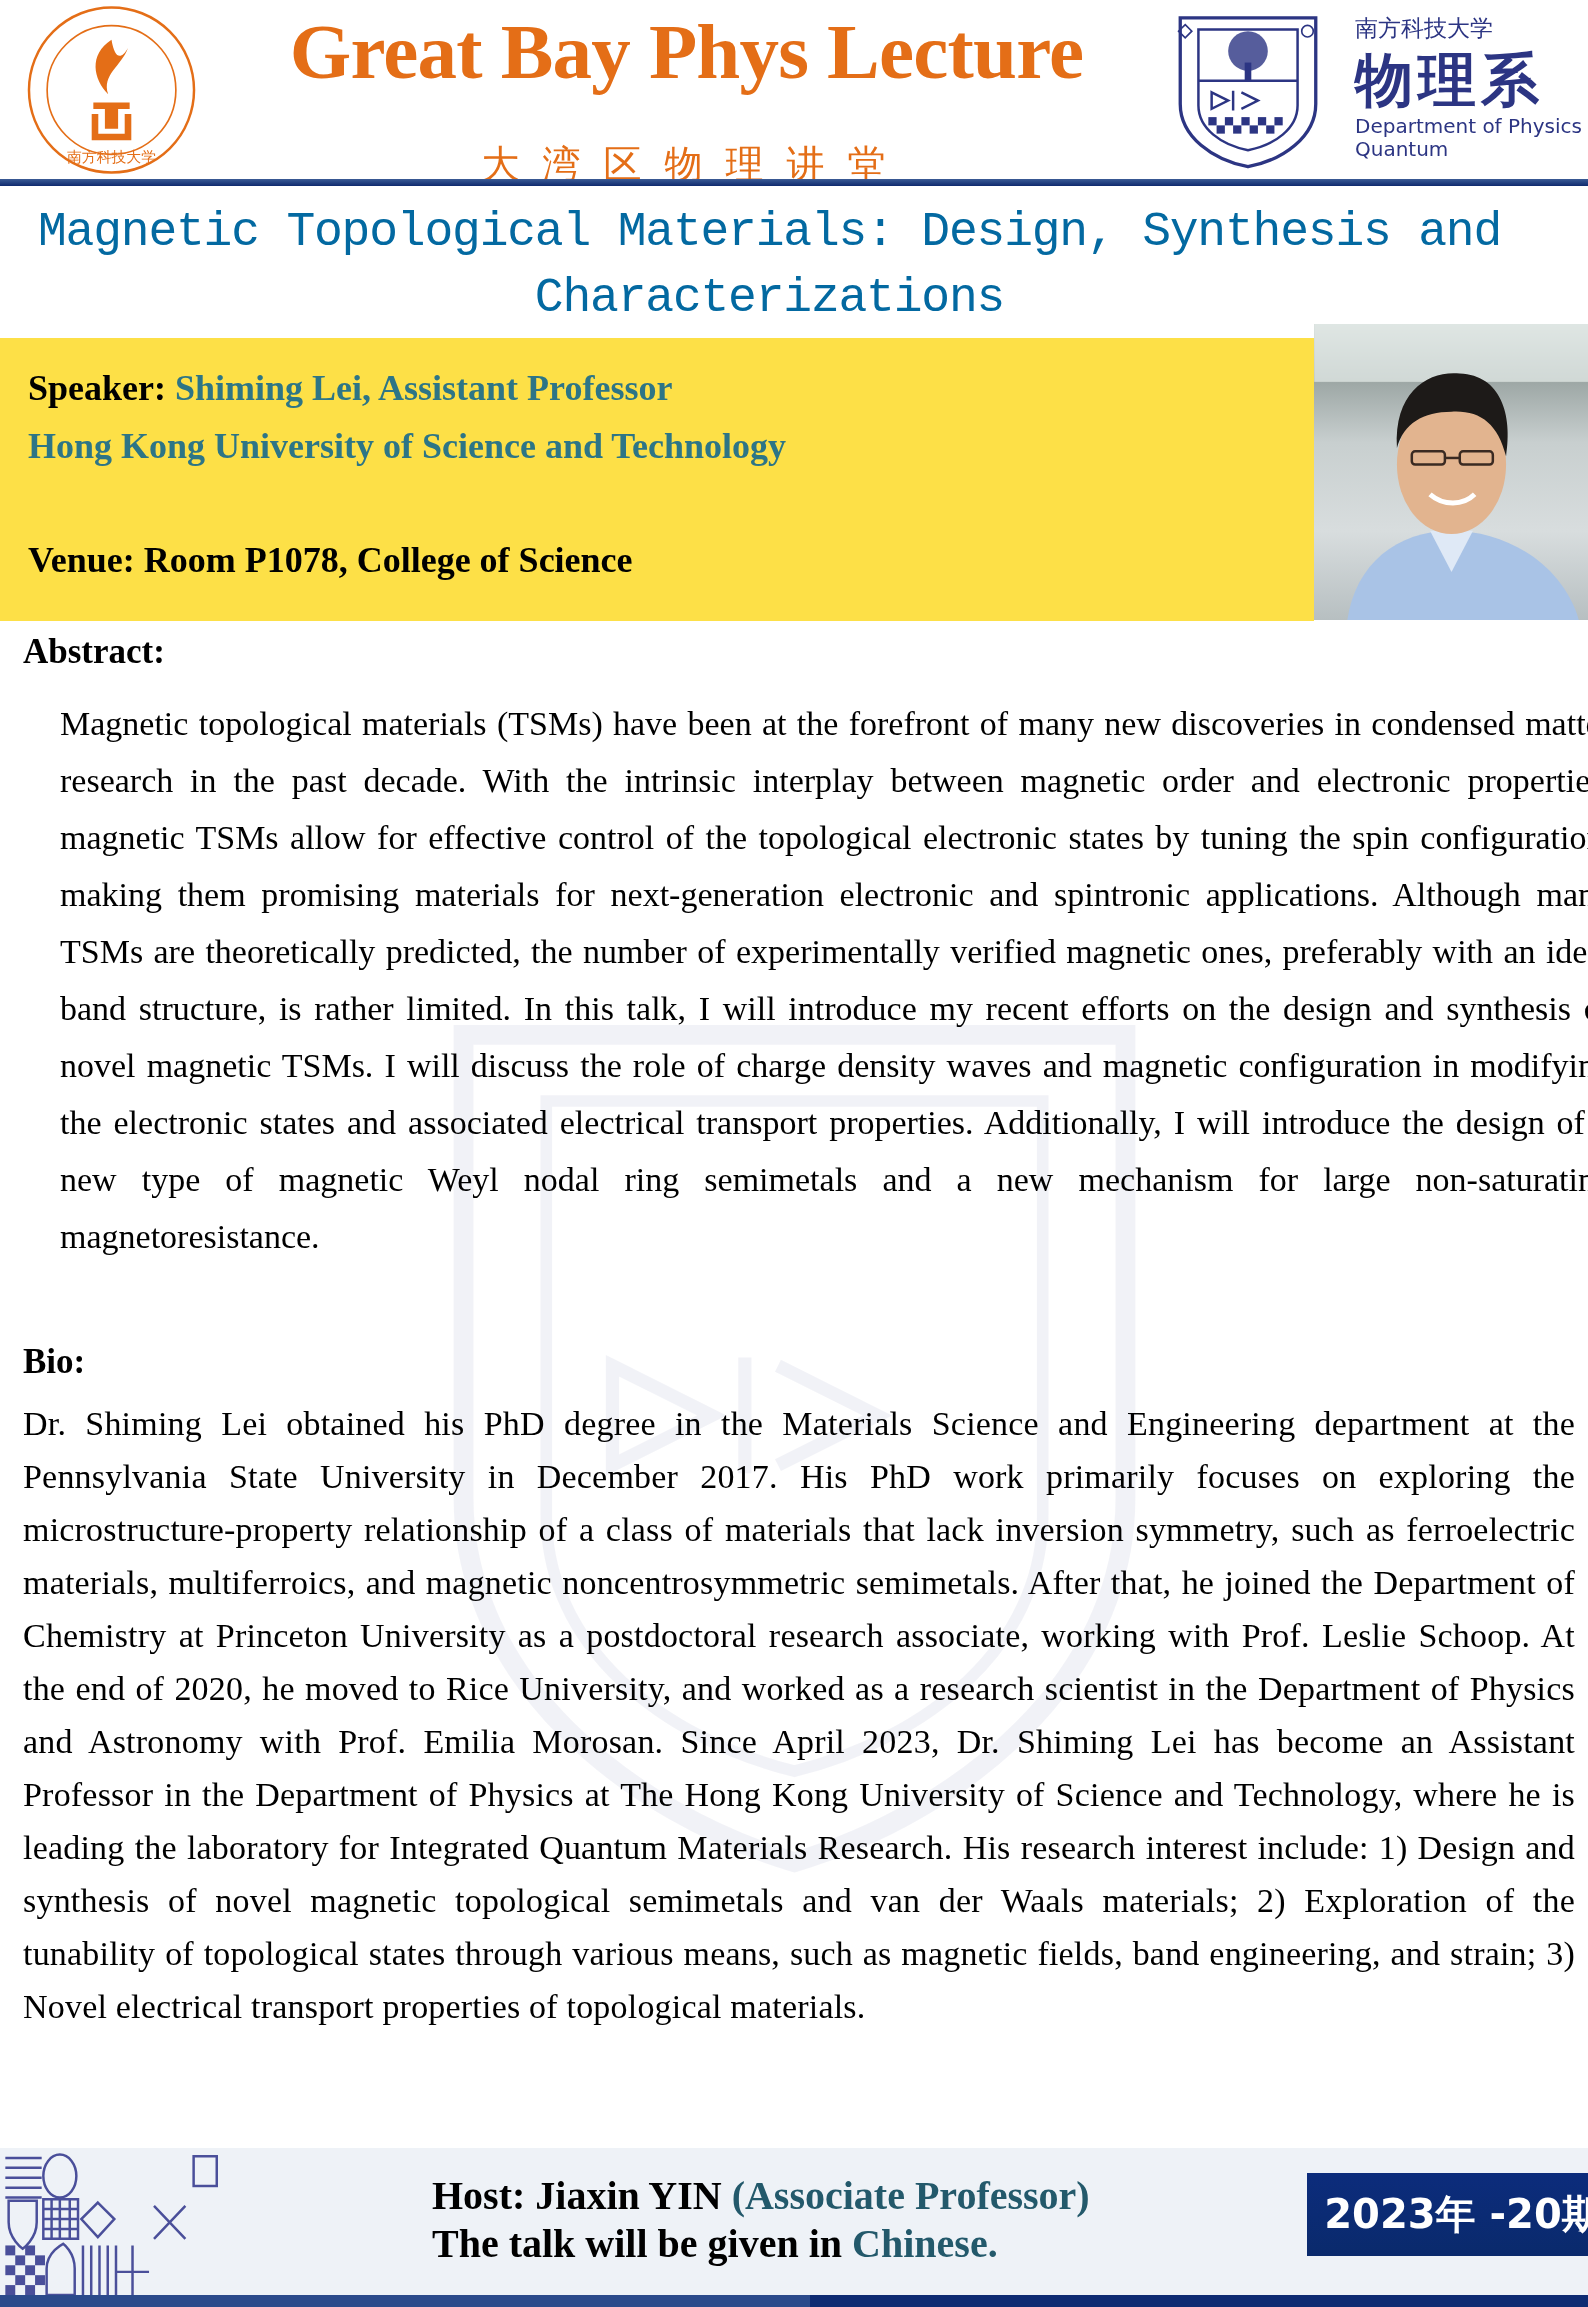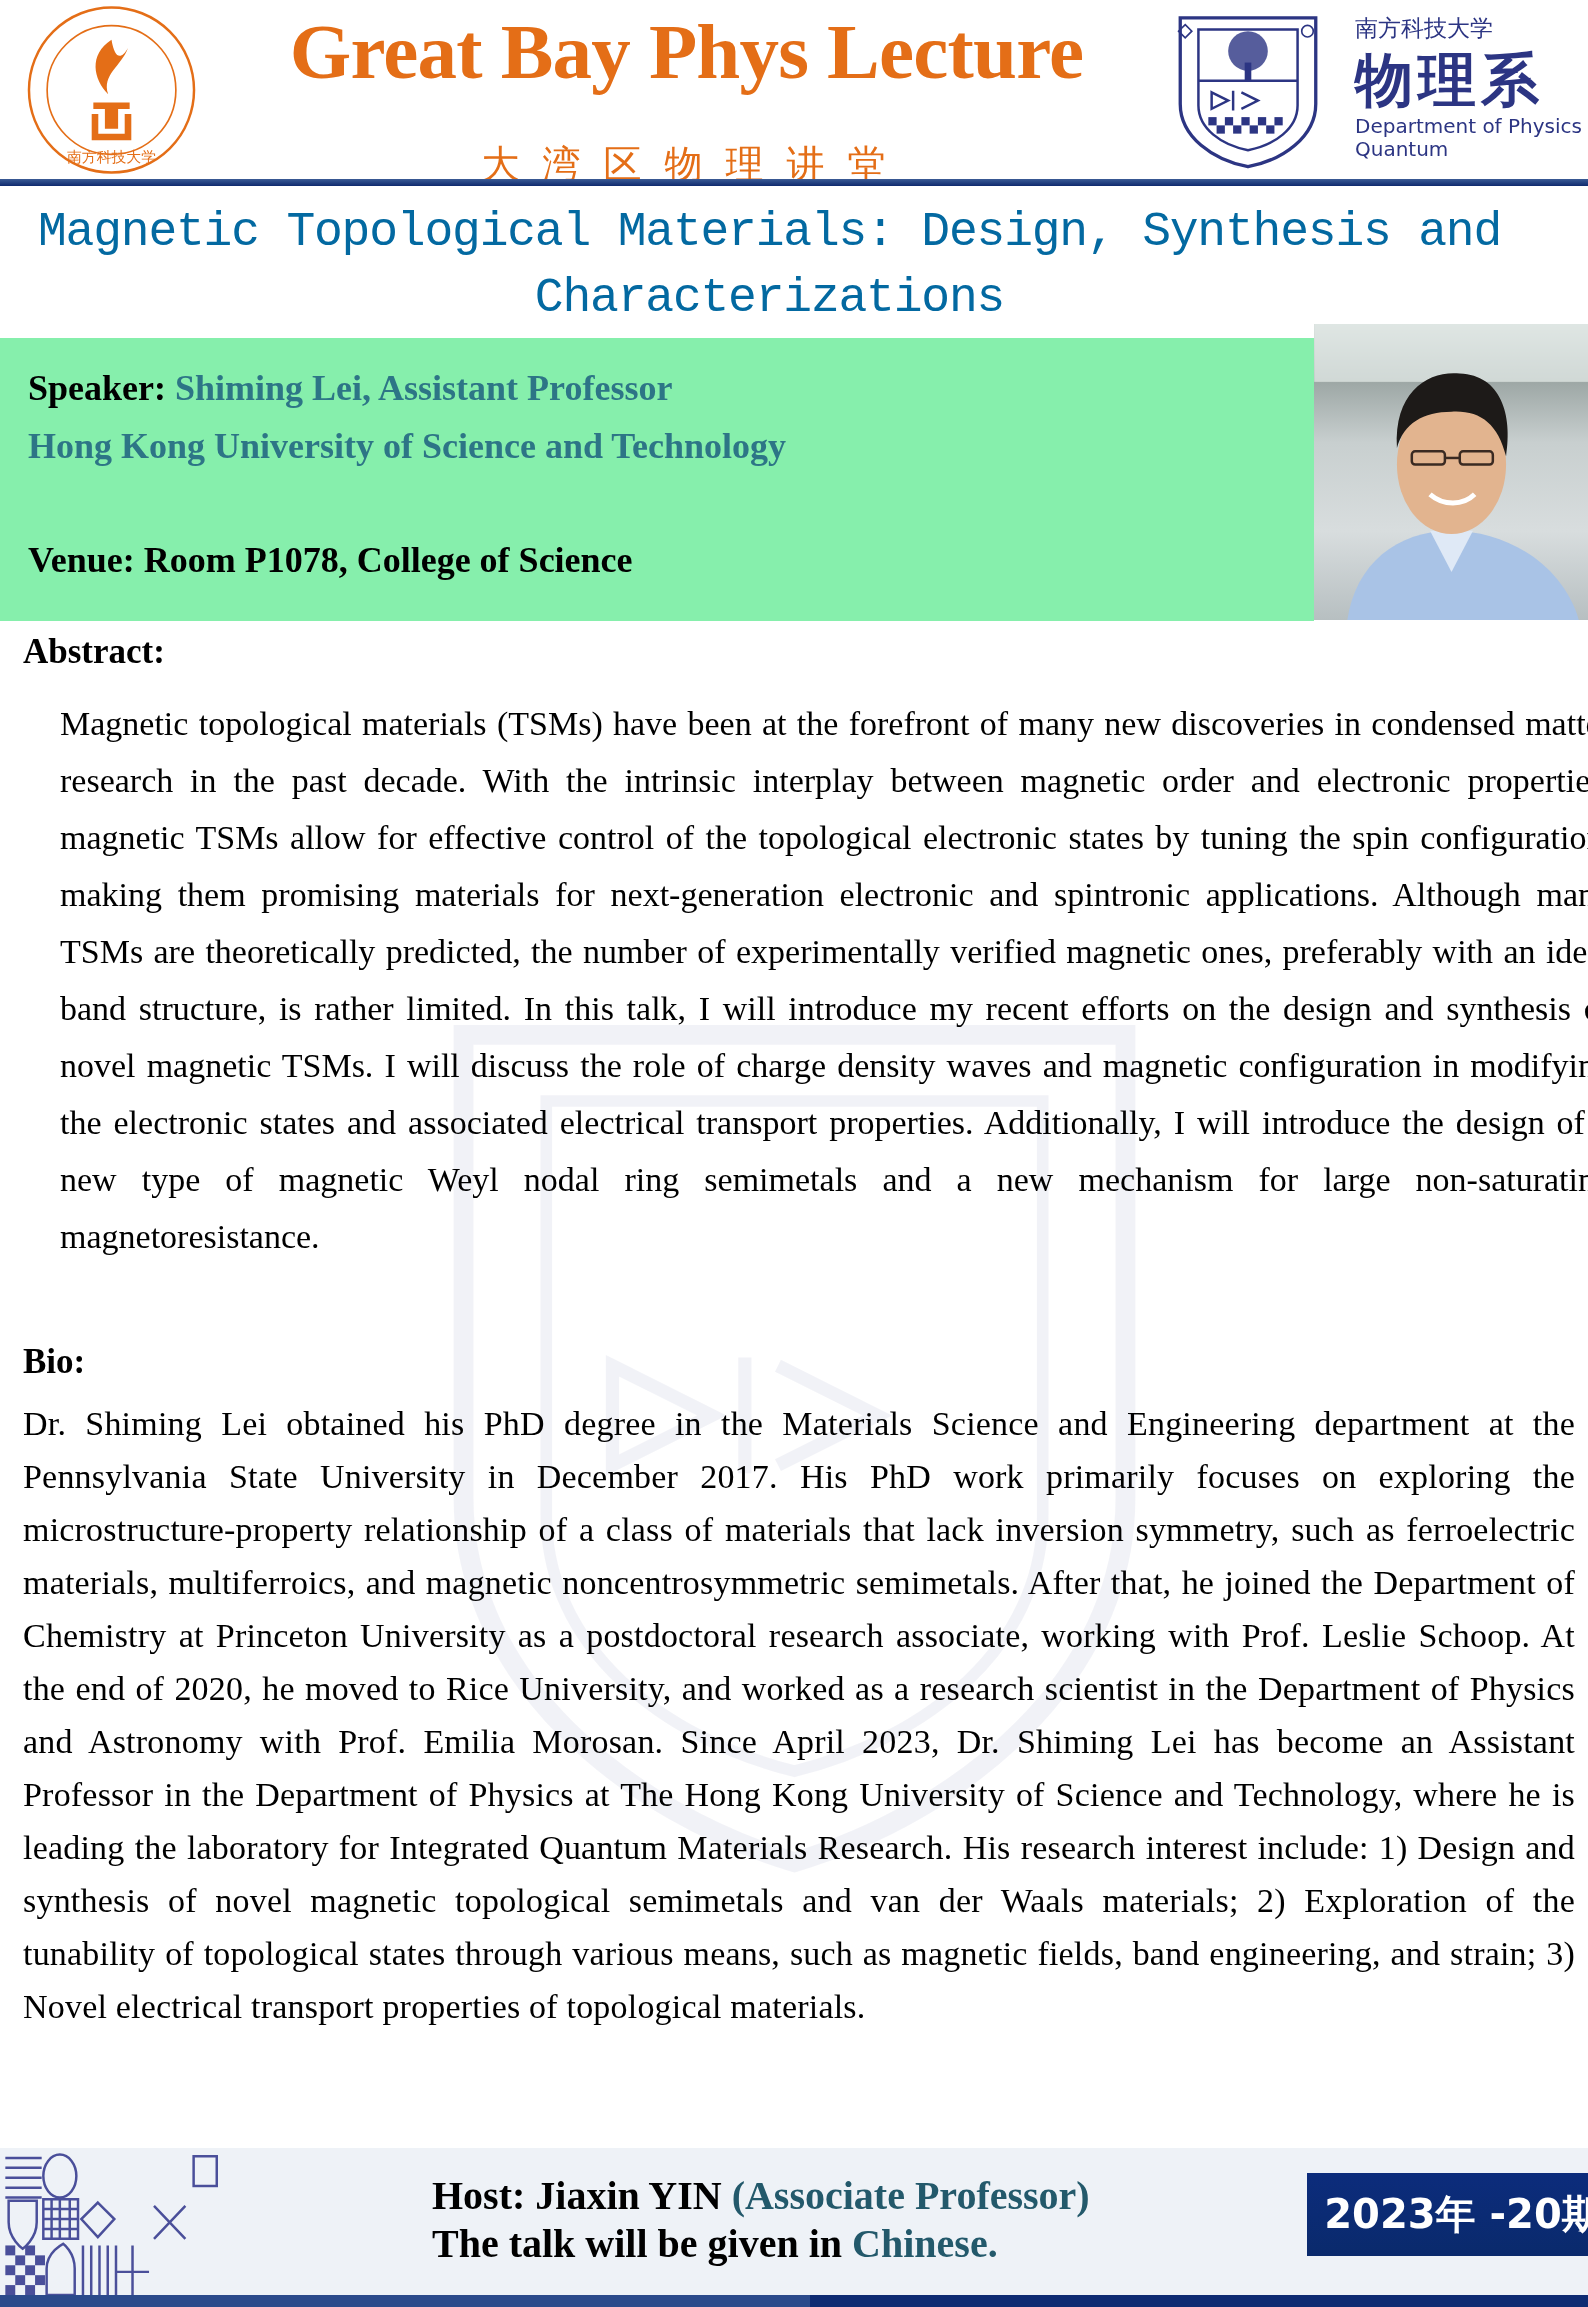--- a/index.html
+++ b/index.html
@@ -20,21 +20,21 @@
   .dept-cn-big { font-family: "DejaVu Sans", sans-serif; font-weight: bold; font-size: 58px; line-height: 70px; letter-spacing: 5px; }
   .dept-en { font-family: "DejaVu Sans", sans-serif; font-size: 20px; line-height: 23px; }
   .header-rule { position: absolute; left: 0; top: 179px; width: 1589px; height: 6.6px;
     background: linear-gradient(#3b5b95, #0f2a6e); }
 
   
   .talk-title { position: absolute; left: 16.5px; top: 199px; width: 1506px; text-align: center;
     font-family: "Liberation Mono", monospace; font-size: 48px; color: #0369a1; line-height: 66px; letter-spacing: -1.2px; }
 
   
-  .info { position: absolute; left: 0; top: 338px; width: 1314px; height: 283px; background: #86efac; }
+  .info { position: absolute; left: 0; top: 338px; width: 1314px; height: 283px; background: #fde047; }
   .info-line { position: absolute; left: 28px; font-weight: bold; font-size: 36px; line-height: 50px; white-space: nowrap; }
   .teal { color: #2d7586; }
   .photo { position: absolute; left: 1314px; top: 324px; width: 275px; height: 296px; overflow: hidden;
     background: linear-gradient(180deg, #cfd6d4 0%, #9ea8a6 20%, #c8cfcf 40%, #d8ddde 70%, #b7bfc1 100%); }
 
   
   .section-heading { position: absolute; left: 23px; font-weight: bold; font-size: 35px; line-height: 46px; }
   .para { position: absolute; left: 23px; width: 1552px; font-size: 34px; text-align: justify; text-align-last: left; }
   .abstract { top: 695px; line-height: 57px; margin-left: 37px; }
   .bio { top: 1397px; line-height: 53px; letter-spacing: 0.2px; }

